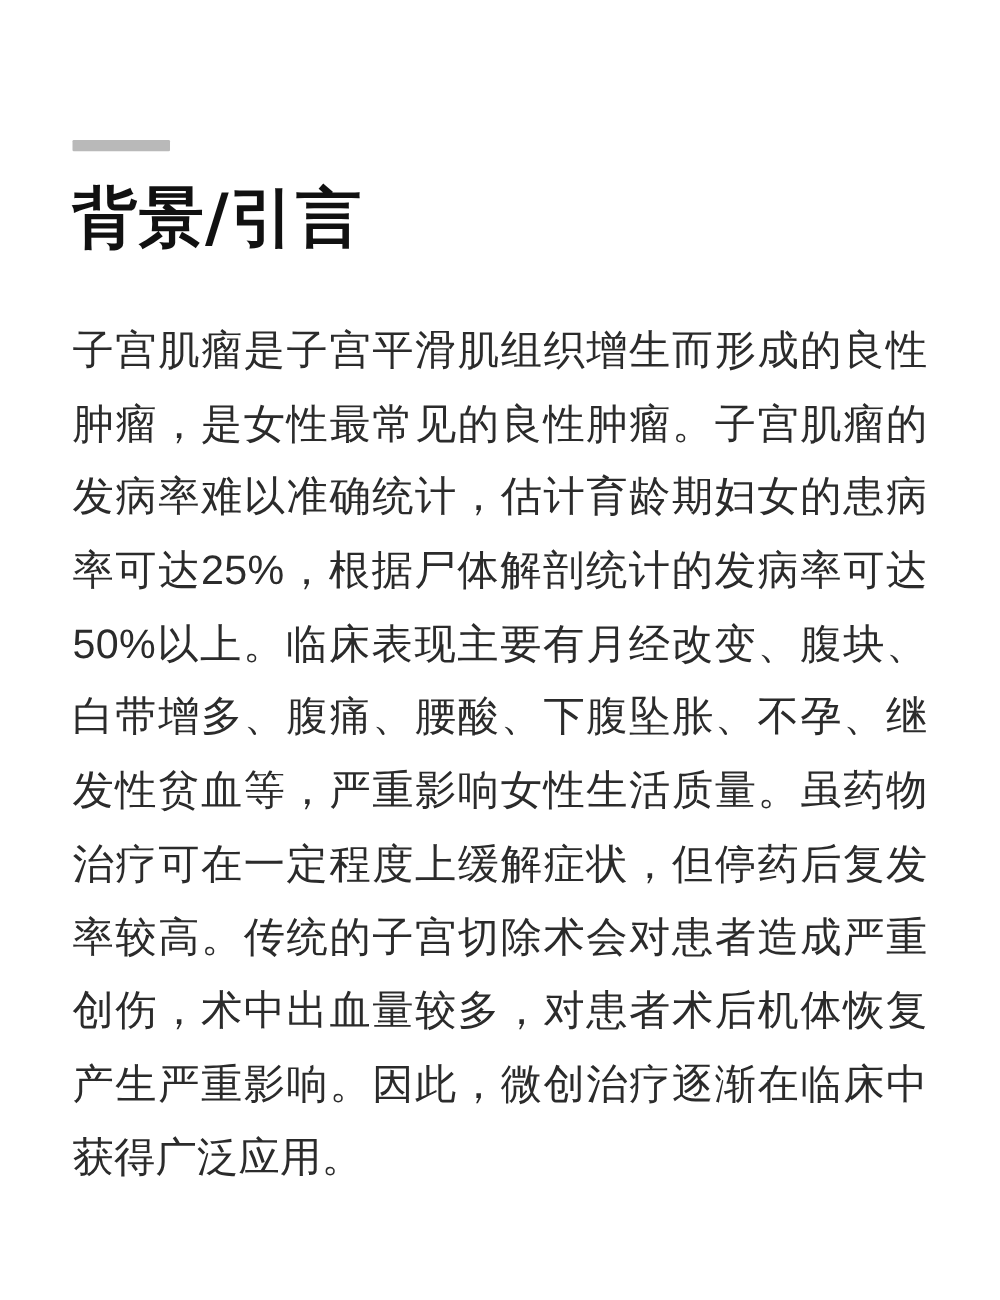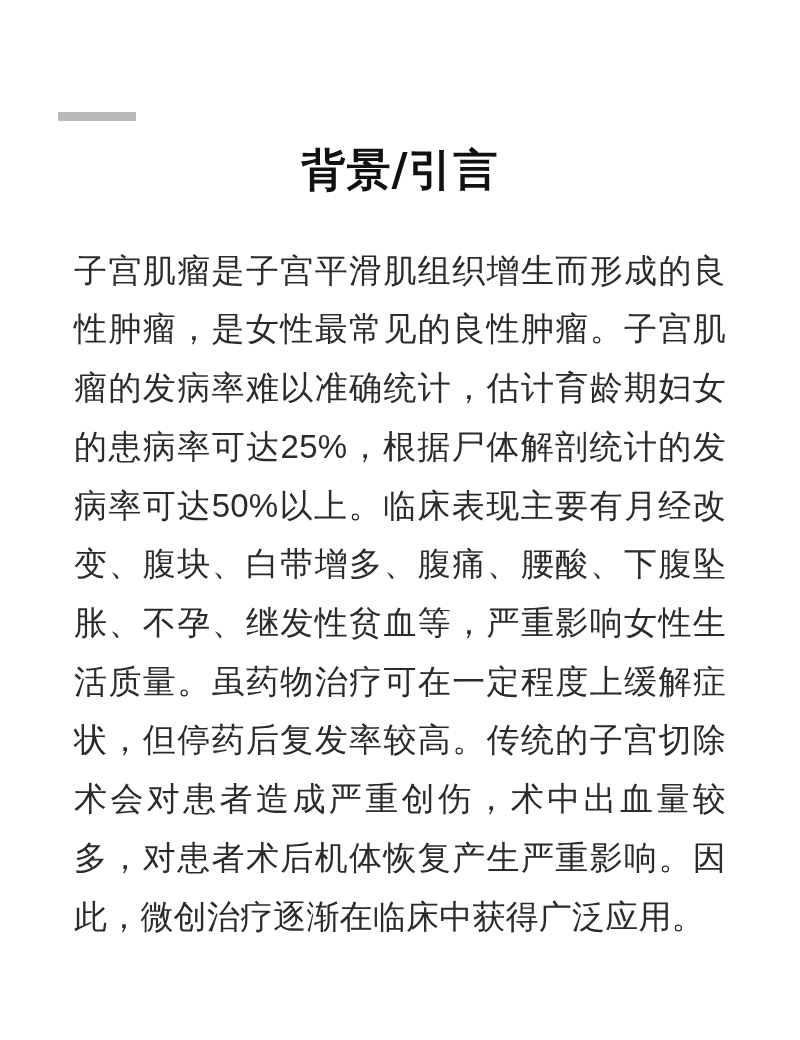--- a/index.html
+++ b/index.html
@@ -25,35 +25,34 @@
     width: 78px;
     height: 9px;
     background: #b9b9b9;
     margin-top: 112px;
     margin-bottom: 24px;
     border-radius: 1px;
   }
   .section-title {
     font-family: "DejaVu Serif", "Liberation Serif", serif;
     font-weight: 700;
-    font-size: 44px;
+    font-size: 52px;
     line-height: 1.15;
     letter-spacing: 1px;
     color: #111111;
     margin: 0 0 46px 0;
-    text-align: center;
   }
   .body-text {
     font-size: 33px;
     line-height: 1.78;
     color: #2b2b2b;
     text-align: justify;
     text-justify: inter-ideograph;
     letter-spacing: 0.2px;
-    margin: 16px;
+    margin: 0;
     font-weight: 400;
   }
 </style>
 </head>
 <body>
 
 <div class="page">
   <div class="accent-rule"></div>
   <h1 class="section-title">背景/引言</h1>
   <p class="body-text">子宫肌瘤是子宫平滑肌组织增生而形成的良性肿瘤，是女性最常见的良性肿瘤。子宫肌瘤的发病率难以准确统计，估计育龄期妇女的患病率可达25%，根据尸体解剖统计的发病率可达50%以上。临床表现主要有月经改变、腹块、白带增多、腹痛、腰酸、下腹坠胀、不孕、继发性贫血等，严重影响女性生活质量。虽药物治疗可在一定程度上缓解症状，但停药后复发率较高。传统的子宫切除术会对患者造成严重创伤，术中出血量较多，对患者术后机体恢复产生严重影响。因此，微创治疗逐渐在临床中获得广泛应用。</p>

